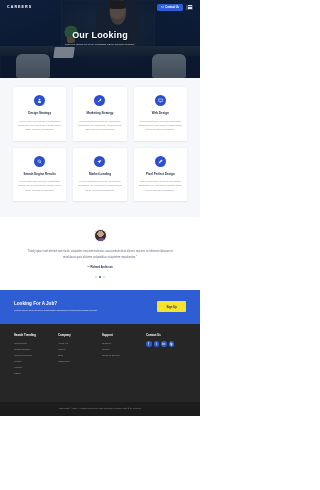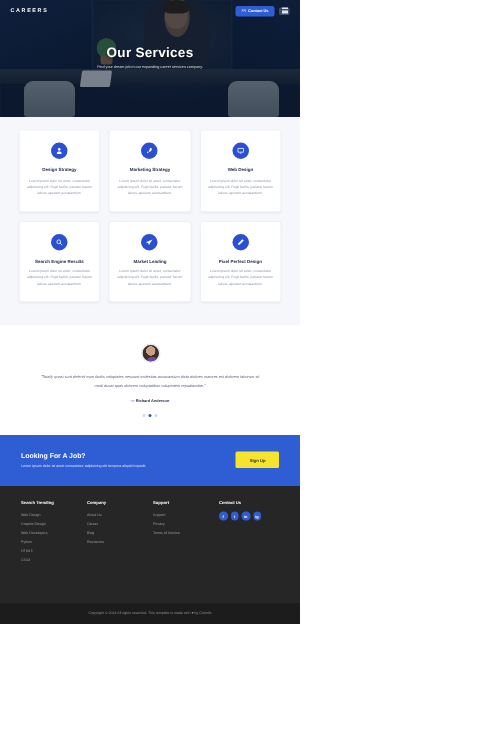--- a/index.html
+++ b/index.html
@@ -227,21 +227,21 @@
       </button>
       <div class="burger">
         <i></i>
         <i></i>
         <i></i>
       </div>
     </div>
   </nav>
 
   <div class="hero-text">
-    <h1 class="hero-title">Our Services</h1>
+    <h1 class="hero-title">Our Looking</h1>
     <p class="hero-sub">Find your dream job in our expanding career services company.</p>
   </div>
 </section>
 
 <section class="services">
   <div class="grid" id="services-grid">
       <div class="card">
         <div class="card-icon">
           <svg viewBox="0 0 16 16" fill="currentColor">
             <path d="M8 8a3 3 0 100-6 3 3 0 000 6zm0 1.5c-2.7 0-5 1.4-5 3.1V15h10v-2.4c0-1.7-2.3-3.1-5-3.1z"></path>

